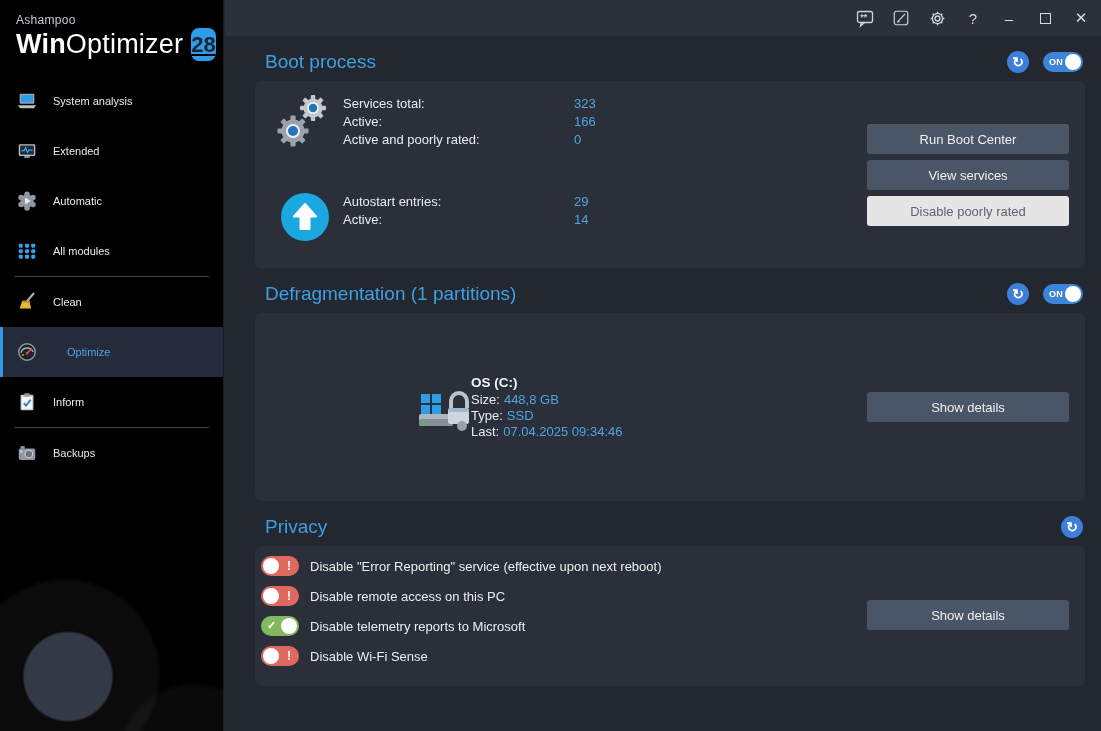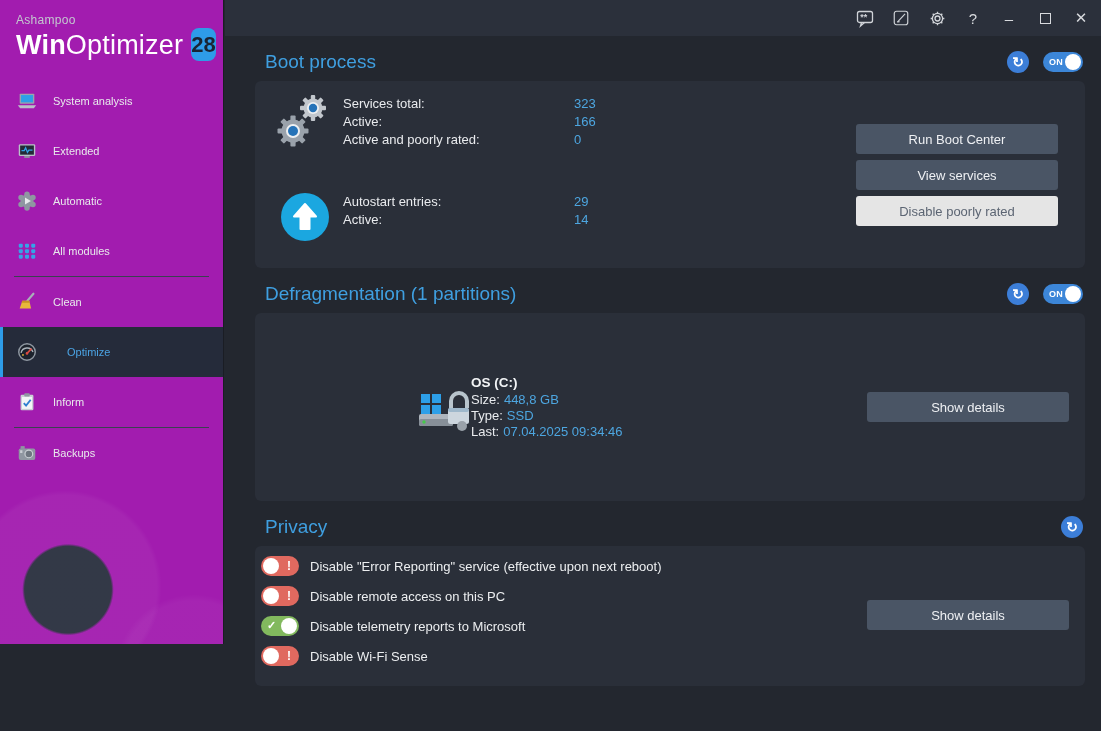--- a/index.html
+++ b/index.html
@@ -1,30 +1,30 @@
 <!DOCTYPE html>
 <html><head>
 <meta charset="utf-8">
 <style>
   * { margin:0; padding:0; box-sizing:border-box; }
   html,body { background:#23272f; font-family:"Liberation Sans", sans-serif; }
   .app { position:relative; width:1101px; height:731px; overflow:hidden; background:#23272f; }
 
   
-  .sidebar { position:absolute; left:0; top:0; width:224px; height:644px;
-             background:#a21caf; border-right:1px solid #1a1d24; overflow:hidden; }
+  .sidebar { position:absolute; left:0; top:0; width:224px; height:731px;
+             background:#000000; border-right:1px solid #1a1d24; overflow:hidden; }
   .sidebar::after { content:""; position:absolute; left:-40px; bottom:-60px; width:300px; height:260px;
      background:
        radial-gradient(circle at 35% 55%, rgba(255,255,255,0.045) 0 38%, transparent 40%),
        radial-gradient(circle at 36% 56%, rgba(42,48,63,1) 0 18%, transparent 19%),
        radial-gradient(circle at 78% 88%, rgba(255,255,255,0.04) 0 22%, transparent 24%);
      pointer-events:none; }
   .logo { padding:13px 14px 0 16px; }
   .logo-brand { font-size:12px; color:#c3c8cf; letter-spacing:.3px; }
-  .logo-row { display:flex; align-items:flex-end; margin-top:1px; }
+  .logo-row { display:flex; align-items:flex-start; margin-top:1px;text-decoration:underline; }
   .logo-name { font-size:27px; color:#ffffff; line-height:32px; letter-spacing:.2px;}
   .logo-name .nb { font-weight:700; }
   .logo-name .nl { font-weight:300; }
   .badge { display:inline-flex; align-items:center; justify-content:center; margin-left:8px;
            width:37px; height:33px; border-radius:8px; background:#2e9ce8; color:#1a2433;
            font-weight:700; font-size:22px; }
   .nav { margin-top:15px; position:relative; }
   .nav-item { height:50px; display:flex; align-items:center; padding-left:15px; gap:14px;
               color:#e8eaec; font-size:11px; cursor:pointer; }
   .nav-item.selected { background:#252b3a; box-shadow: inset 3px 0 0 #2e9ce8; color:#4ba3e3;gap:28px; }
@@ -57,21 +57,21 @@
 
   
   .group { display:flex; padding-left:12px; }
   .group-services { padding-top:12px; }
   .group-autostart { padding-top:40px; }
   .gicon { width:76px; display:flex; justify-content:center; align-items:flex-start; }
   .stats { padding-top:2px; }
   .srow { display:flex; height:18px; line-height:18px; font-size:13px;gap:47px; }
   .slabel { width:184px; color:#e9ebee; }
   .sval { color:#4da6e0; }
-  .btn-col { position:absolute; right:27px; top:43px; display:flex; flex-direction:column; gap:6px; width:202px; }
+  .btn-col { position:absolute; right:16px; top:43px; display:flex; flex-direction:column; gap:6px; width:202px; }
   .btn { height:30px; background:#4a5565; border:none; border-radius:3px; color:#eef0f3;
          font-size:13px; font-family:inherit; cursor:pointer; }
   .btn.disabled { background:#e5e5e5; color:#5c6573; border:1px solid rgba(255,255,255,0.05); cursor:default; }
 
   
   .drive-group { display:flex; align-items:center; height:100%; padding-left:160px; gap:0; }
   .drive-name { font-size:13.5px; font-weight:700; color:#f2f4f6; margin-bottom:2px; }
   .drow { font-size:13px; line-height:16px; color:#e9ebee; }
   .drow .sval { margin-left:4px; }
   .btn-defrag { position:absolute; right:16px; top:79px; width:202px; }

